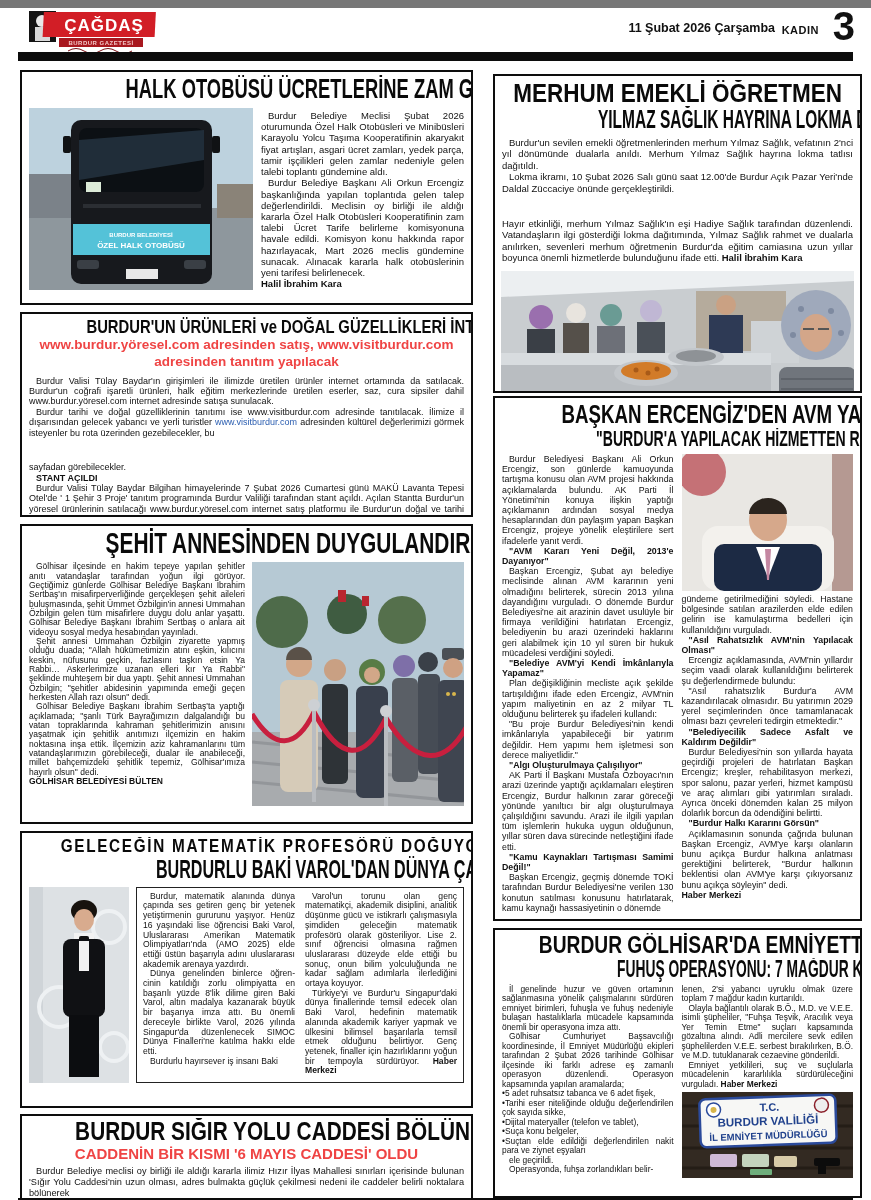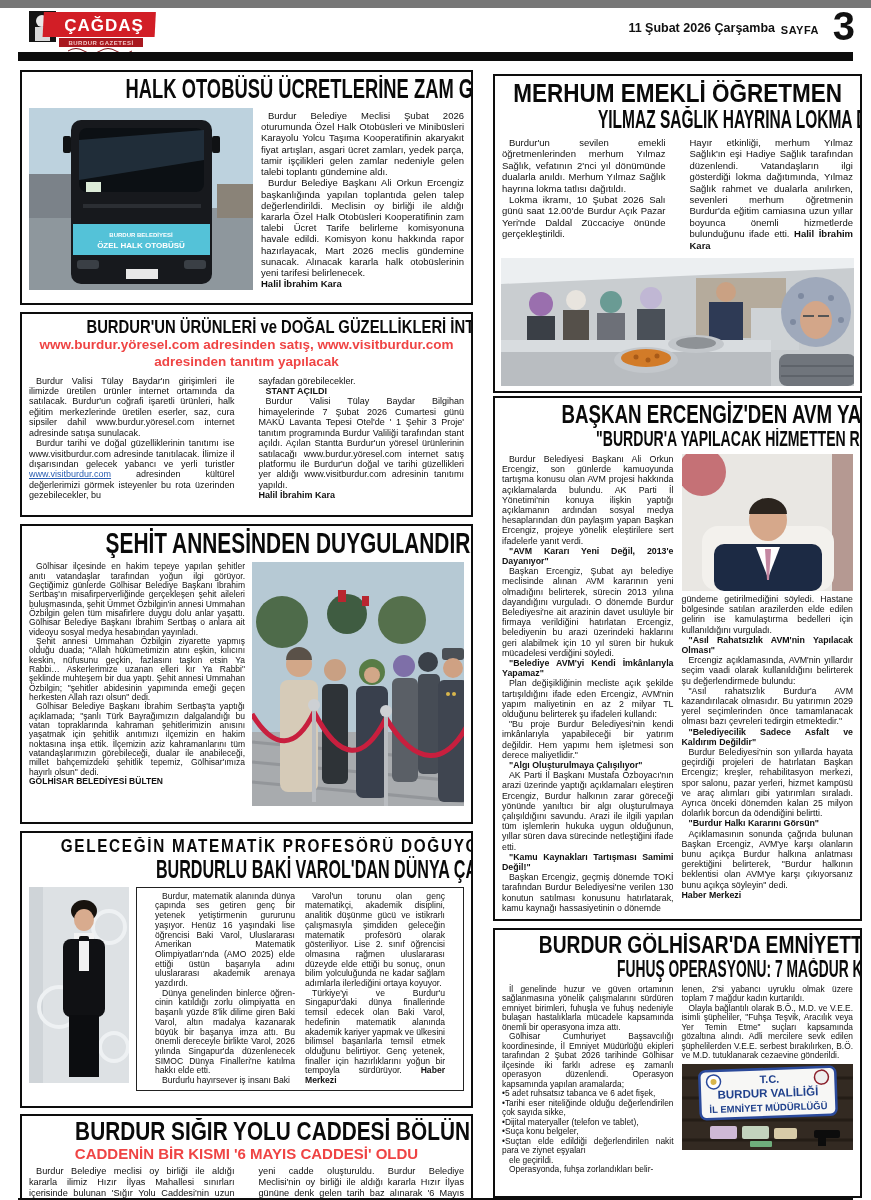--- a/index.html
+++ b/index.html
@@ -15,23 +15,23 @@
   .botbar{position:absolute;left:18px;right:18px;top:1190px;height:8px;background:#0c0c0c;}
   
   .box{position:absolute;background:#fff;border:2px solid #0d0d0d;overflow:hidden;box-sizing:border-box;}
   .hlwrap{text-align:center;white-space:nowrap;overflow:hidden;line-height:1.04;}
   .cond{display:inline-block;white-space:nowrap;font-weight:900;color:#0a0a0a;transform:scaleX(var(--sx,.78));transform-origin:center;}
   .sub{ text-align:center;font-weight:bold;color:#ef4444;}
   p{margin:0;text-align:justify;text-indent:7px;}
   .noind{text-indent:0;}
   .byline{font-weight:bold;text-align:left;}
   .bold{font-weight:bold;}
-  .cols{display:flex;gap:24px;padding:3px 7px;}
+  .cols{display:flex;gap:24px;padding:3px 7px;flex-direction:column;}
   .col{flex:1;min-width:0;}
-  .link{color:#2a5db0;text-decoration:underline;}
+  .link{color:#2a5db0;}
   
   .t-a1{font-size:9.5px;line-height:1.18;}
   .t-a2{font-size:9px;line-height:1.16;}
   .t-a3{font-size:8.5px;line-height:1.1;}
   .t-a4{font-size:8.6px;line-height:1.13;}
   .t-a5{font-size:9.2px;line-height:1.2;}
   .t-a6{font-size:9.5px;line-height:1.2;}
   .t-a7{font-size:8.8px;line-height:1.16;}
   .t-a8{font-size:8.4px;line-height:1.13;}
   .photo{position:relative;overflow:hidden;background:#14b8a6;flex:none;}
@@ -57,21 +57,21 @@
       <g transform="skewX(-3)">
         <rect x="16" y="2" width="112" height="25" fill="#d21e26"></rect>
       </g>
       <text x="76" y="21" class="logoMain">ÇAĞDAŞ</text>
       <rect x="31" y="28" width="84" height="9" fill="#a8181f"></rect>
       <text x="73" y="35" class="logoSub">BURDUR GAZETESİ</text>
       <path d="M40,41 q8,-5 16,0 t16,0 t16,0 t16,0" stroke="#7a1418" stroke-width="1" fill="none"></path>
     </svg>
   </div>
   <div class="dateline">11 Şubat 2026 Çarşamba</div>
-  <div class="sayfa">SAYFA</div>
+  <div class="sayfa">KADIN</div>
   <div class="pagenum">3</div>
   <div class="topbar"></div>
 
   <section class="box" style="left:20px;top:62px;width:453px;height:235px;">
     <div class="hlwrap" style="margin-top:3px;"><span class="cond" style="font-size:27px;--sx:.68;">HALK OTOBÜSÜ ÜCRETLERİNE ZAM GÜNDEMDE</span></div>
     <div style="display:flex;padding:5px 7px 0 7px;gap:8px;">
       <div class="photo" style="width:224px;height:182px;">
         <svg width="224" height="182" viewBox="0 0 224 182">
           <rect width="224" height="104" fill="#bdd2de"></rect>
           <rect y="100" width="224" height="82" fill="#8e979d"></rect>
@@ -185,21 +185,21 @@
           <circle cx="85" cy="160" r="14" fill="none" stroke="#eef1f3" stroke-width="4"></circle>
           <ellipse cx="55" cy="24" rx="13" ry="11" fill="#17120e"></ellipse>
           <ellipse cx="55" cy="33" rx="10" ry="11" fill="#d8ab8e"></ellipse>
           <rect x="45" y="46" width="20" height="12" fill="#f2f2f2"></rect>
           <rect x="50" y="49" width="10" height="5" rx="2" fill="#111"></rect>
           <rect x="34" y="52" width="42" height="78" rx="8" fill="#101114"></rect>
           <rect x="50" y="54" width="10" height="30" fill="#f2f2f2"></rect>
           <rect x="40" y="128" width="30" height="62" fill="#0c0d10"></rect>
         </svg>
       </div>
-      <div style="flex:1;border:1px solid #222;padding:4px 18px;display:flex;gap:10px;">
+      <div style="flex:1;border:1px solid #222;padding:4px 6px;display:flex;gap:10px;">
         <div class="col t-a4">
           <p>Burdur, matematik alanında dünya çapında ses getiren genç bir yetenek yetiştirmenin gururunu yaşıyor. Henüz 16 yaşındaki lise öğrencisi Baki Varol, Uluslararası Amerikan Matematik Olimpiyatları'nda (AMO 2025) elde ettiği üstün başarıyla adını uluslararası akademik arenaya yazdırdı.</p>
           <p>Dünya genelinden binlerce öğren-cinin katıldığı zorlu olimpiyatta en başarılı yüzde 8'lik dilime giren Baki Varol, altın madalya kazanarak büyük bir başarıya imza attı. Bu önemli dereceyle birlikte Varol, 2026 yılında Singapur'da düzenlenecek SIMOC Dünya Finalleri'ne katılma hakkı elde etti.</p>
           <p>Burdurlu  hayırsever  iş  insanı  Baki</p>
         </div>
         <div class="col t-a4">
           <p>Varol'un torunu olan genç matematikçi, akademik disiplini, analitik düşünme gücü ve istikrarlı çalışmasıyla şimdiden geleceğin matematik profesörü olarak gösteriliyor. Lise 2. sınıf öğrencisi olmasına rağmen uluslararası düzeyde elde ettiği bu sonuç, onun bilim yolculuğunda ne kadar sağlam adımlarla ilerlediğini ortaya koyuyor.</p>
           <p><span>Türkiye'yi ve Burdur'u Singapur'daki dünya finallerinde temsil edecek olan Baki Varol, hedefinin matematik alanında akademik kariyer yapmak ve ülkesini bilimsel başarılarla temsil etmek olduğunu belirtiyor. Genç yetenek, finaller için hazırlıklarını yoğun bir tempoyla sürdürüyor.</span> <b>Haber Merkezi</b></p>
         </div>
       </div>
@@ -325,20 +325,21 @@
         <p class="noind">•Tarihi eser niteliğinde olduğu değerlendirilen çok sayıda sikke,</p>
         <p class="noind">•Dijital materyaller (telefon ve tablet),</p>
         <p class="noind">•Suça konu belgeler,</p>
         <p class="noind">•Suçtan elde edildiği değerlendirilen nakit para ve ziynet eşyaları</p>
         <p>ele geçirildi.</p>
         <p>Operasyonda, fuhşa zorlandıkları belir-</p>
       </div>
       <div class="col t-a8">
         <p class="noind">lenen, 2'si yabancı uyruklu olmak üzere toplam 7 mağdur kadın kurtarıldı.</p>
         <p>Olayla bağlantılı olarak B.Ö., M.D. ve V.E.E. isimli şüpheliler, "Fuhşa Teşvik, Aracılık veya Yer Temin Etme" suçları kapsamında gözaltına alındı. Adli mercilere sevk edilen şüphelilerden V.E.E. serbest bırakılırken, B.Ö. ve M.D. tutuklanarak cezaevine gönderildi.</p>
+        <p><span>Emniyet yetkilileri, suç ve suçlularla mücadelenin kararlılıkla sürdürüleceğini vurguladı.</span> <b>Haber Merkezi</b></p>
         <div class="photo" style="width:100%;height:86px;margin-top:3px;">
           <svg width="172" height="86" viewBox="0 0 172 86" preserveAspectRatio="none">
             <rect width="172" height="86" fill="#332a22"></rect>
             <path d="M0,14 h172 M0,34 h172 M0,56 h172 M0,76 h172" stroke="#241d16" stroke-width="3"></path>
             <g transform="rotate(-2 86 30)">
               <rect x="18" y="5" width="136" height="48" rx="6" fill="#f7f7f5" stroke="#2b4a9b" stroke-width="2.5"></rect>
               <circle cx="32" cy="16" r="7" fill="#ffffff" stroke="#2b4a9b" stroke-width="1.5"></circle>
               <circle cx="32" cy="16" r="3" fill="#d8b64c"></circle>
               <circle cx="140" cy="15" r="7" fill="#eeeeee" stroke="#8a1f2a" stroke-width="1.5"></circle>
               <text x="88" y="19" class="signT1">T.C.</text>

